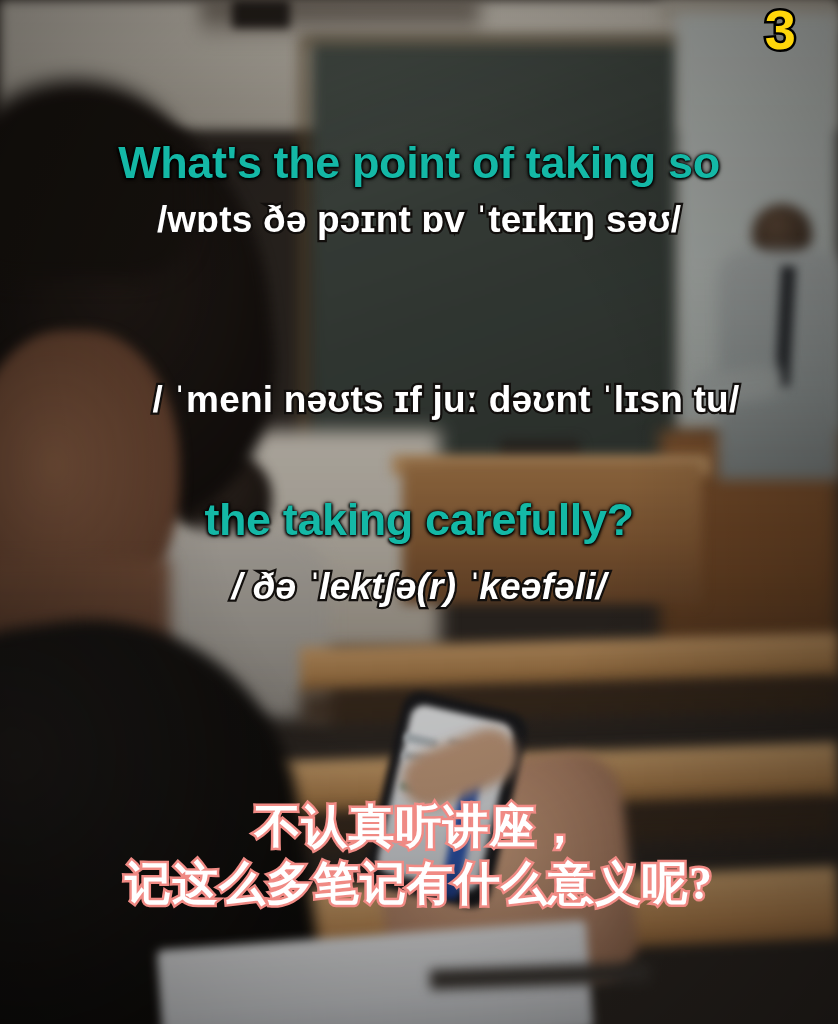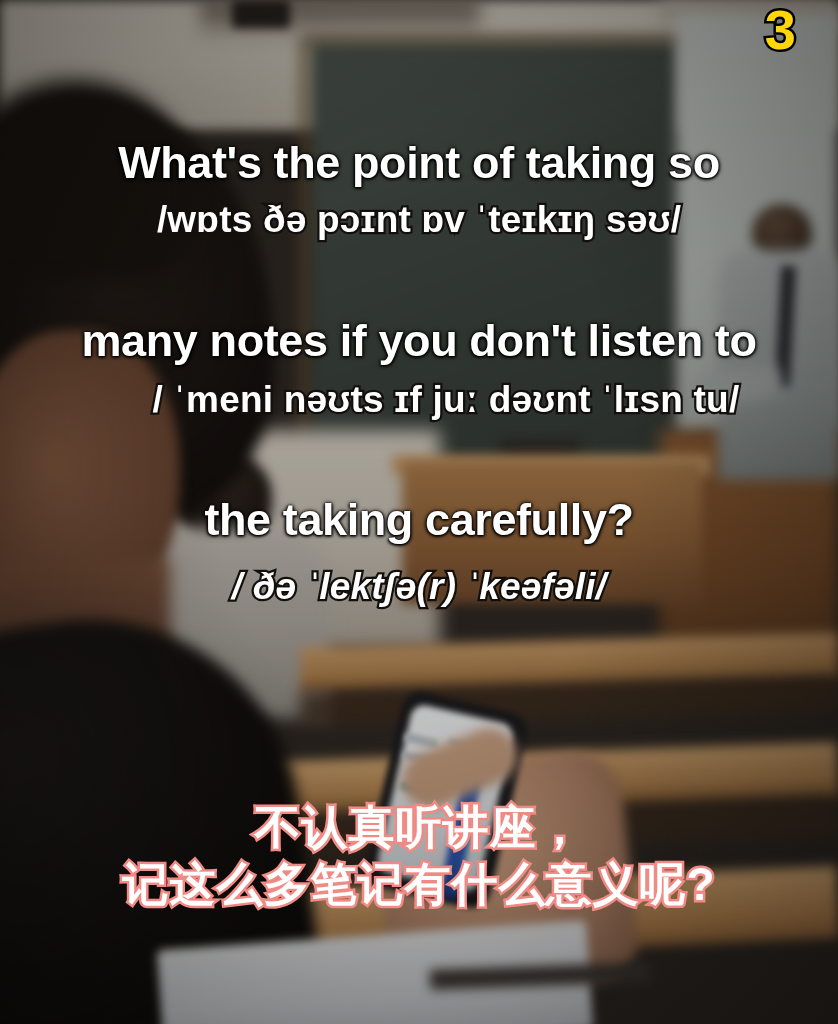--- a/index.html
+++ b/index.html
@@ -302,21 +302,21 @@
   .block {
     position: absolute;
     left: 0;
     width: 838px;
     text-align: center;
   }
 
   .eng {
     font-size: 45px;
     font-weight: bold;
-    color: #ffffff;
+    color: #14b8a6;
     letter-spacing: -0.4px;
     line-height: 1.04;
     text-shadow:
       0 0 2px rgba(0,0,0,.95),
       0 0 5px rgba(0,0,0,.8),
       1px 1px 3px rgba(0,0,0,.9),
       -1px 1px 3px rgba(0,0,0,.9);
     white-space: nowrap;
   }
 
@@ -345,20 +345,21 @@
     width: 838px;
     text-align: center;
     font-size: 46px;
     font-weight: bold;
     color: #ffffff;
     line-height: 1.28;
     letter-spacing: 1px;
     -webkit-text-stroke: 5px #f08a84;
     paint-order: stroke fill;
     white-space: nowrap;
+    font-family: Liberation Serif, serif;
   }
   #zh1 { top: 798px; }
   #zh2 { top: 855px; }
 </style>
 </head>
 <body>
 
 <div id="frame">
 
   <div id="photo">
@@ -408,21 +409,20 @@
   </div>
 
   <div id="overlay">
 
     <div class="badge-number">3</div>
 
     <div class="block eng" id="line1">What's the point of taking so</div>
 
     <div class="block ipa" id="ipa1">/wɒts ðə pɔɪnt ɒv ˈteɪkɪŋ səʊ/</div>
 
-    <div class="block eng" id="line2">many notes if you don't listen to</div>
 
     <div class="block ipa" id="ipa2">/ ˈmeni nəʊts ɪf juː dəʊnt ˈlɪsn tu/</div>
 
     <div class="block eng" id="line3">the taking carefully?</div>
 
     <div class="block ipa" id="ipa3">/ ðə ˈlektʃə(r) ˈkeəfəli/</div>
 
     <div class="zh" id="zh1">不认真听讲座，</div>
 
     <div class="zh" id="zh2">记这么多笔记有什么意义呢?</div>

